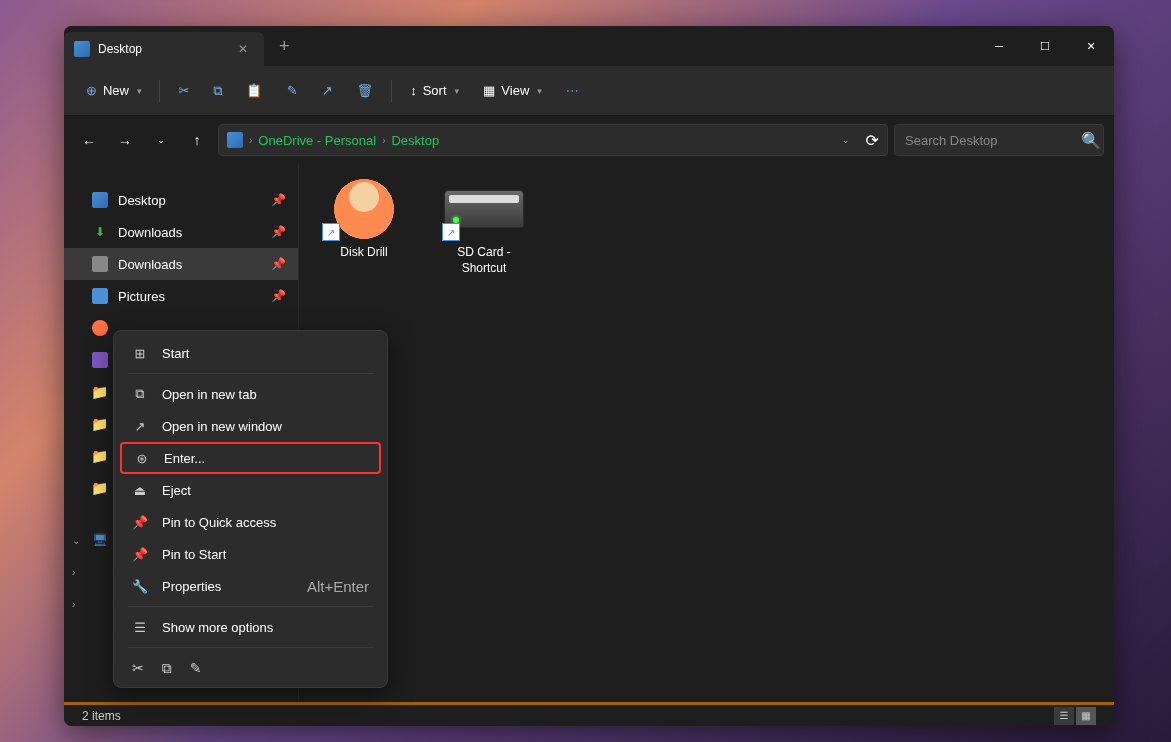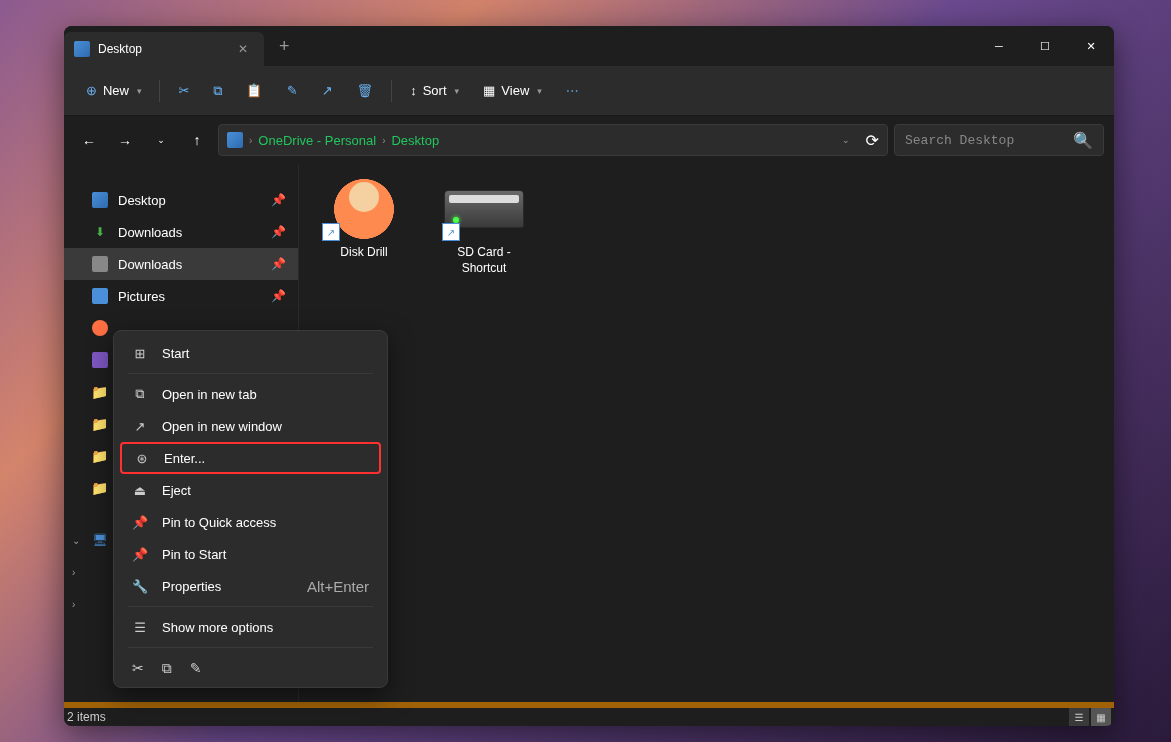--- a/index.html
+++ b/index.html
@@ -23,21 +23,21 @@
 .chevron-down { font-size: 9px; color: #999; margin-left: 2px; }
 
 .navbar { height: 48px; background: #1e1e1e; display: flex; align-items: center; padding: 0 10px; gap: 6px; }
 .nav-btn { width: 30px; height: 30px; display: flex; align-items: center; justify-content: center; color: #fff; cursor: pointer; font-size: 14px; border-radius: 4px; }
 .addressbar { flex: 1; height: 32px; background: #2c2c2c; border: 1px solid #3a3a3a; border-radius: 4px; display: flex; align-items: center; padding: 0 8px; gap: 6px; }
 .addr-icon { width: 16px; height: 16px; background: linear-gradient(135deg,#4a8fd8,#2e6bb0); border-radius: 2px; }
 .addr-text { color: #22c55e; font-size: 13px; }
 .addr-sep { color: #888; font-size: 10px; }
 .addr-refresh { margin-left: auto; color: #fff; padding-left: 10px; }
 .searchbox { width: 210px; height: 32px; background: #2c2c2c; border: 1px solid #3a3a3a; border-radius: 4px; display: flex; align-items: center; padding: 0 10px; }
-.searchbox input { flex: 1; background: transparent; border: none; outline: none; color: #ef4444; font-size: 13px; font-family: Liberation Mono, monospace; }
+.searchbox input { flex: 1; background: transparent; border: none; outline: none; color: #ef4444; font-size: 13px; }
 .searchbox input::placeholder { color: #888; }
 
 .content { flex: 1; display: flex; overflow: hidden; }
 .sidebar { width: 235px; background: #1e1e1e; overflow-y: auto; padding-top: 20px; border-right: 1px solid #2a2a2a; }
 .side-item { height: 32px; display: flex; align-items: center; padding: 0 12px 0 28px; gap: 10px; color: #fff; font-size: 13px; cursor: pointer; position: relative; }
 .side-item.selected { background: #3a3a3a; }
 .side-item.indent { padding-left: 48px; }
 .side-pin { margin-left: auto; color: #666; font-size: 12px; }
 .side-expand { position: absolute; left: 8px; color: #999; font-size: 10px; }
 .side-ico { width: 16px; height: 16px; display: flex; align-items: center; justify-content: center; font-size: 12px; }
@@ -56,21 +56,21 @@
 .file-icon { width: 84px; height: 65px; position: relative; display: flex; align-items: center; justify-content: center; }
 .file-label { color: #fff; font-size: 12px; text-align: center; line-height: 1.3; }
 .shortcut-arrow { position: absolute; bottom: 0; left: 0; width: 18px; height: 18px; background: #fff; border: 1px solid #4a8fd8; display: flex; align-items: center; justify-content: center; color: #4a8fd8; font-size: 10px; }
 
 .diskdrill { width: 70px; height: 70px; background: radial-gradient(circle,#ff8a50 60%,transparent 61%); border-radius: 50%; position: relative; }
 .diskdrill::before { content:""; position:absolute; top:8px; left:50%; transform:translateX(-50%); width:30px; height:30px; background:#f5d0a0; border-radius:50%; }
 .drive-icon { width: 80px; height: 38px; background: linear-gradient(#6a6a6a,#3a3a3a); border-radius: 4px 4px 2px 2px; border: 1px solid #2a2a2a; position: relative; }
 .drive-icon::before { content:""; position:absolute; top:4px; left:4px; right:4px; height:8px; background:#ddd; border-radius:2px; }
 .drive-icon::after { content:""; position:absolute; bottom:4px; left:8px; width:6px; height:6px; background:#4aff4a; border-radius:50%; box-shadow:0 0 4px #4aff4a; }
 
-.statusbar { height: 24px; background: #1e1e1e; border-top: 6px solid #a16207; display: flex; align-items: center; padding: 0 3px; color: #ccc; font-size: 12px; }
+.statusbar { height: 24px; background: #1e1e1e; border-top: 3px solid #a16207; display: flex; align-items: center; padding: 0 18px; color: #ccc; font-size: 12px; }
 .view-toggle { margin-left: auto; display: flex; gap: 2px; }
 .view-btn { width: 20px; height: 18px; background: #3a3a3a; display: flex; align-items: center; justify-content: center; color: #ccc; cursor: pointer; font-size: 10px; }
 .view-btn.active { background: #555; }
 
 .context-menu { position: absolute; left: 113px; top: 330px; width: 275px; background: #2c2c2c; border: 1px solid #3a3a3a; border-radius: 8px; padding: 6px; box-shadow: 0 8px 24px rgba(0,0,0,0.5); z-index: 100; }
 .ctx-item { height: 32px; display: flex; align-items: center; padding: 0 12px; gap: 14px; color: #fff; font-size: 13px; cursor: pointer; border-radius: 4px; position: relative; }
 .ctx-item.highlighted { border: 2px solid #ff3030; height: 32px; }
 .ctx-icon { width: 16px; display: flex; justify-content: center; color: #ccc; font-size: 13px; }
 .ctx-shortcut { margin-left: auto; color: #aaa; font-size: 15px; }
 .ctx-sep { height: 1px; background: #3a3a3a; margin: 4px 8px; }

